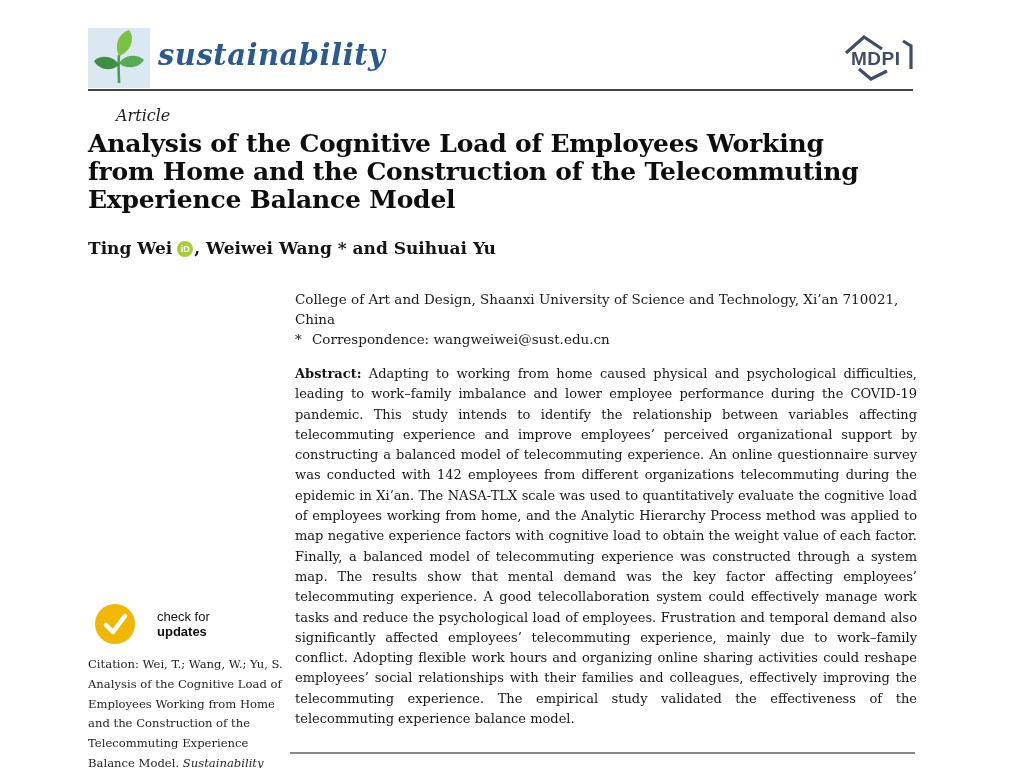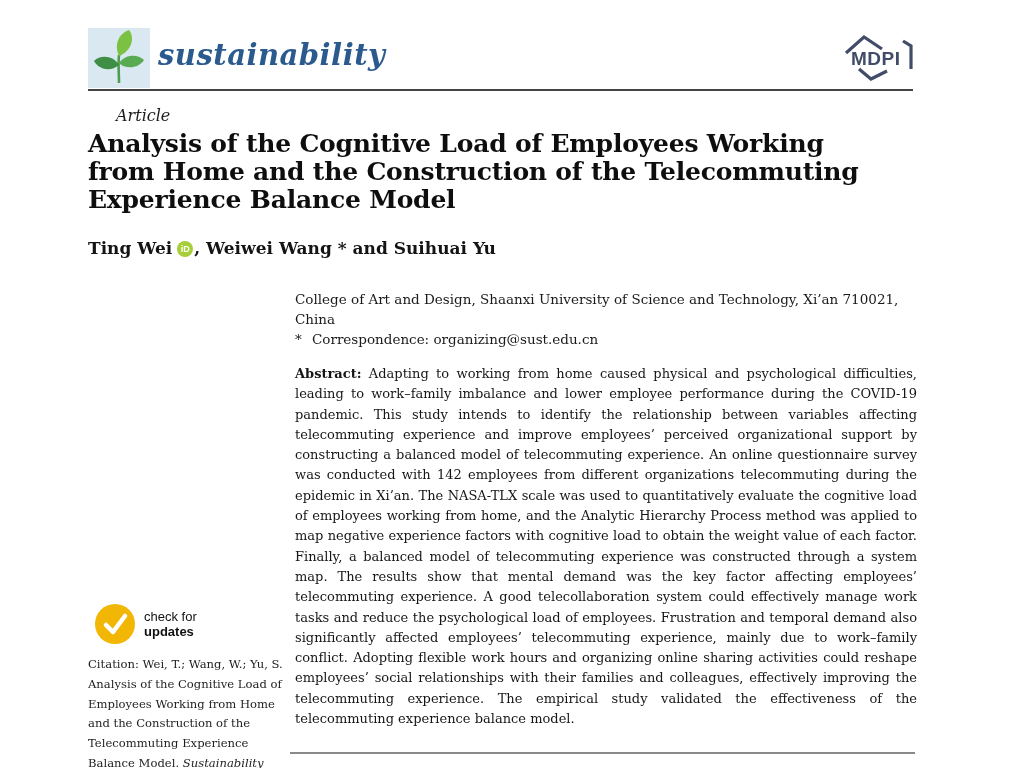--- a/index.html
+++ b/index.html
@@ -65,21 +65,21 @@
     text-align: justify; color: #161616;
   }
   .label-bold { font-weight: bold; }
   .bottom-rule {
     position: absolute; left: 290px; top: 752px;
     width: 625px; height: 2px; background: #8a8a8a;
   }
   
   .update-badge {
     position: absolute; left: 95px; top: 604px;
-    display: flex; align-items: center; gap: 9px; cursor: pointer;
+    display: flex; align-items: center; gap: 22px; cursor: pointer;
   }
   .badge-circle { width: 40px; height: 40px; }
   .badge-text {
     font-family: "Liberation Sans", sans-serif;
     font-size: 13px; line-height: 15px; color: #111111;
   }
   .badge-text .b2 { font-weight: bold; }
   .citation-block {
     position: absolute; left: 88px; top: 655px; width: 198px;
     font-size: 11.6px; line-height: 19.8px; color: #1d1d1d;
@@ -120,21 +120,21 @@
 
   <div class="authors-line">
     <span>Ting Wei</span><span class="orcid-icon">iD</span><span>, Weiwei Wang * and Suihuai Yu</span>
   </div>
 
   <div class="main-col">
     <div class="affiliation">College of Art and Design, Shaanxi University of Science and Technology, Xi’an 710021, China</div>
     <div class="correspondence">
       <span class="corr-marker">*</span>
       <span>
-        <span>Correspondence: </span><span>organizing@sust.edu.cn</span>
+        <span>Correspondence: </span><span>wangweiwei@sust.edu.cn</span>
       </span>
     </div>
 
     <p class="abstract-para">
       <span class="label-bold">Abstract:</span><span> Adapting to working from home caused physical and psychological difficulties, leading to work–family imbalance and lower employee performance during the COVID-19 pandemic. This study intends to identify the relationship between variables affecting telecommuting experience and improve employees’ perceived organizational support by constructing a balanced model of telecommuting experience. An online questionnaire survey was conducted with 142 employees from different organizations telecommuting during the epidemic in Xi’an. The NASA-TLX scale was used to quantitatively evaluate the cognitive load of employees working from home, and the Analytic Hierarchy Process method was applied to map negative experience factors with cognitive load to obtain the weight value of each factor. Finally, a balanced model of telecommuting experience was constructed through a system map. The results show that mental demand was the key factor affecting employees’ telecommuting experience. A good telecollaboration system could effectively manage work tasks and reduce the psychological load of employees. Frustration and temporal demand also significantly affected employees’ telecommuting experience, mainly due to work–family conflict. Adopting flexible work hours and organizing online sharing activities could reshape employees’ social relationships with their families and colleagues, effectively improving the telecommuting experience. The empirical study validated the effectiveness of the telecommuting experience balance model.</span>
     </p>
 
   </div>
 
   <div class="bottom-rule"></div>

